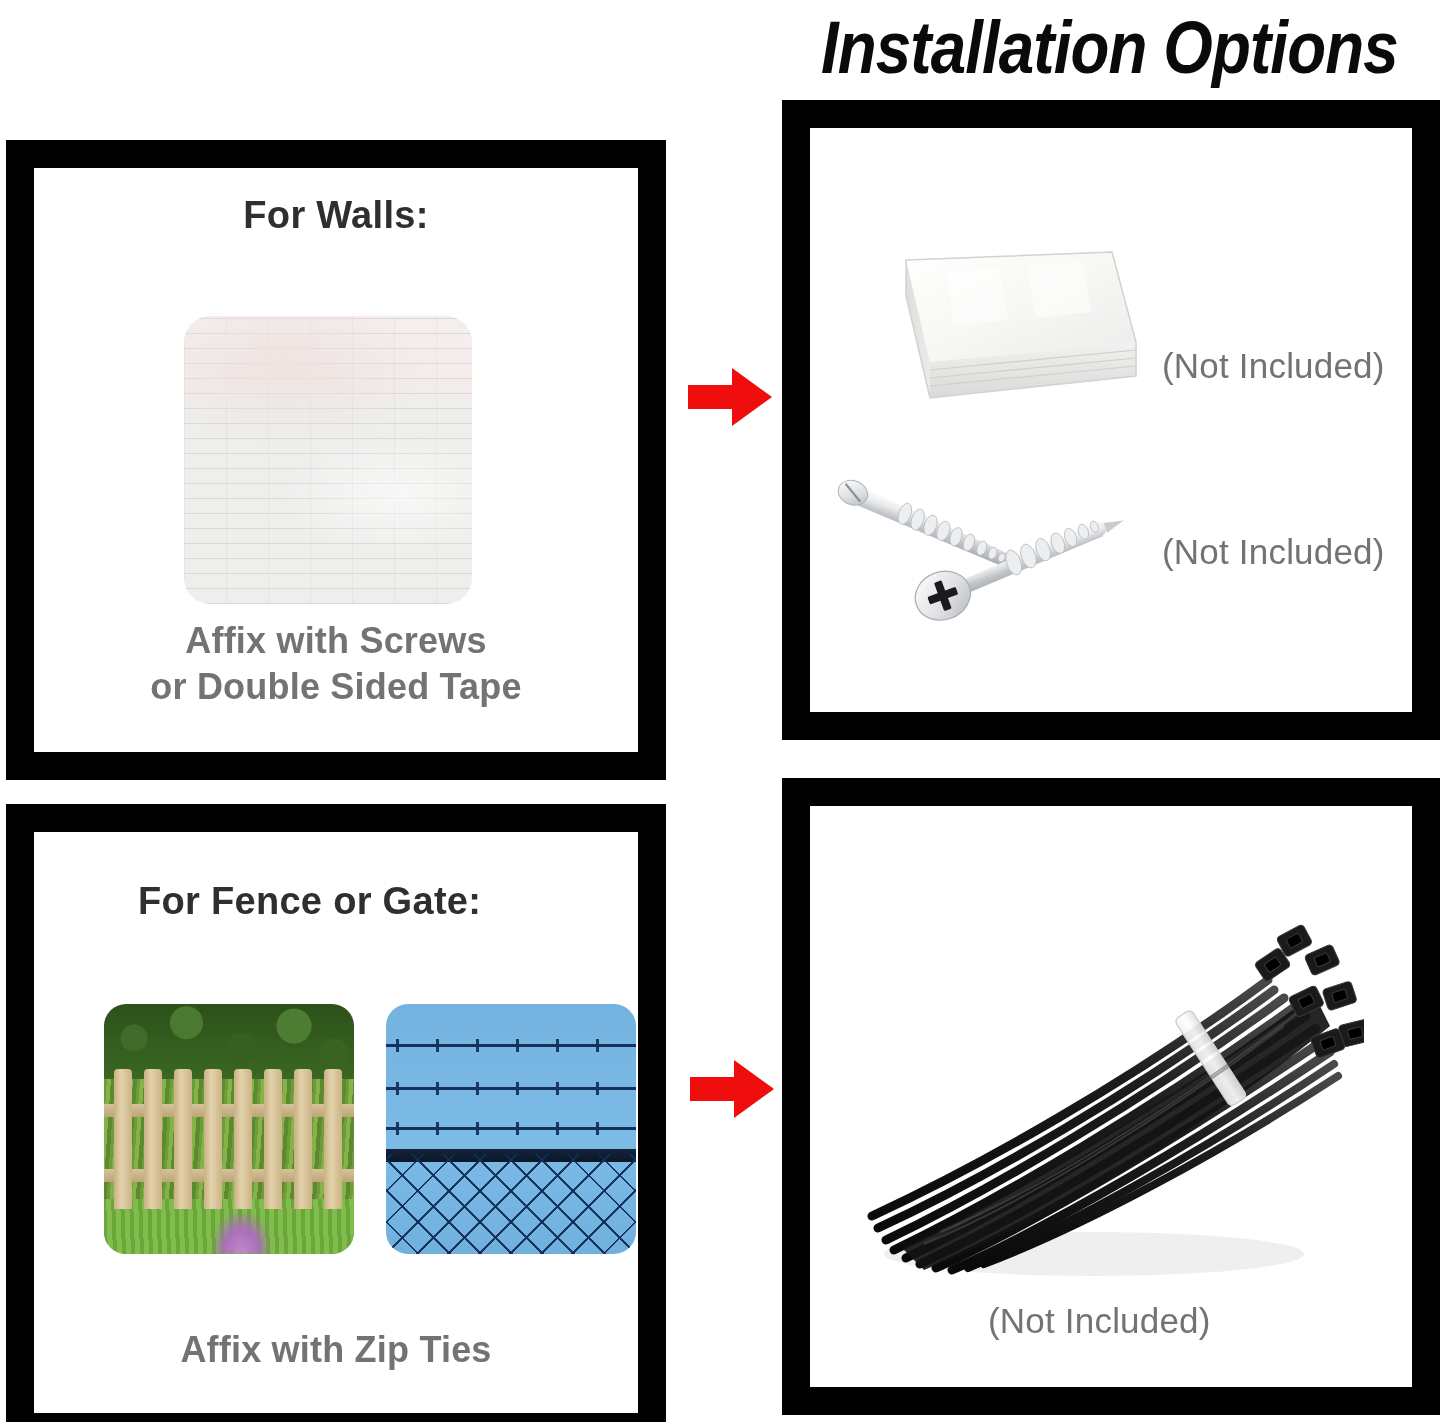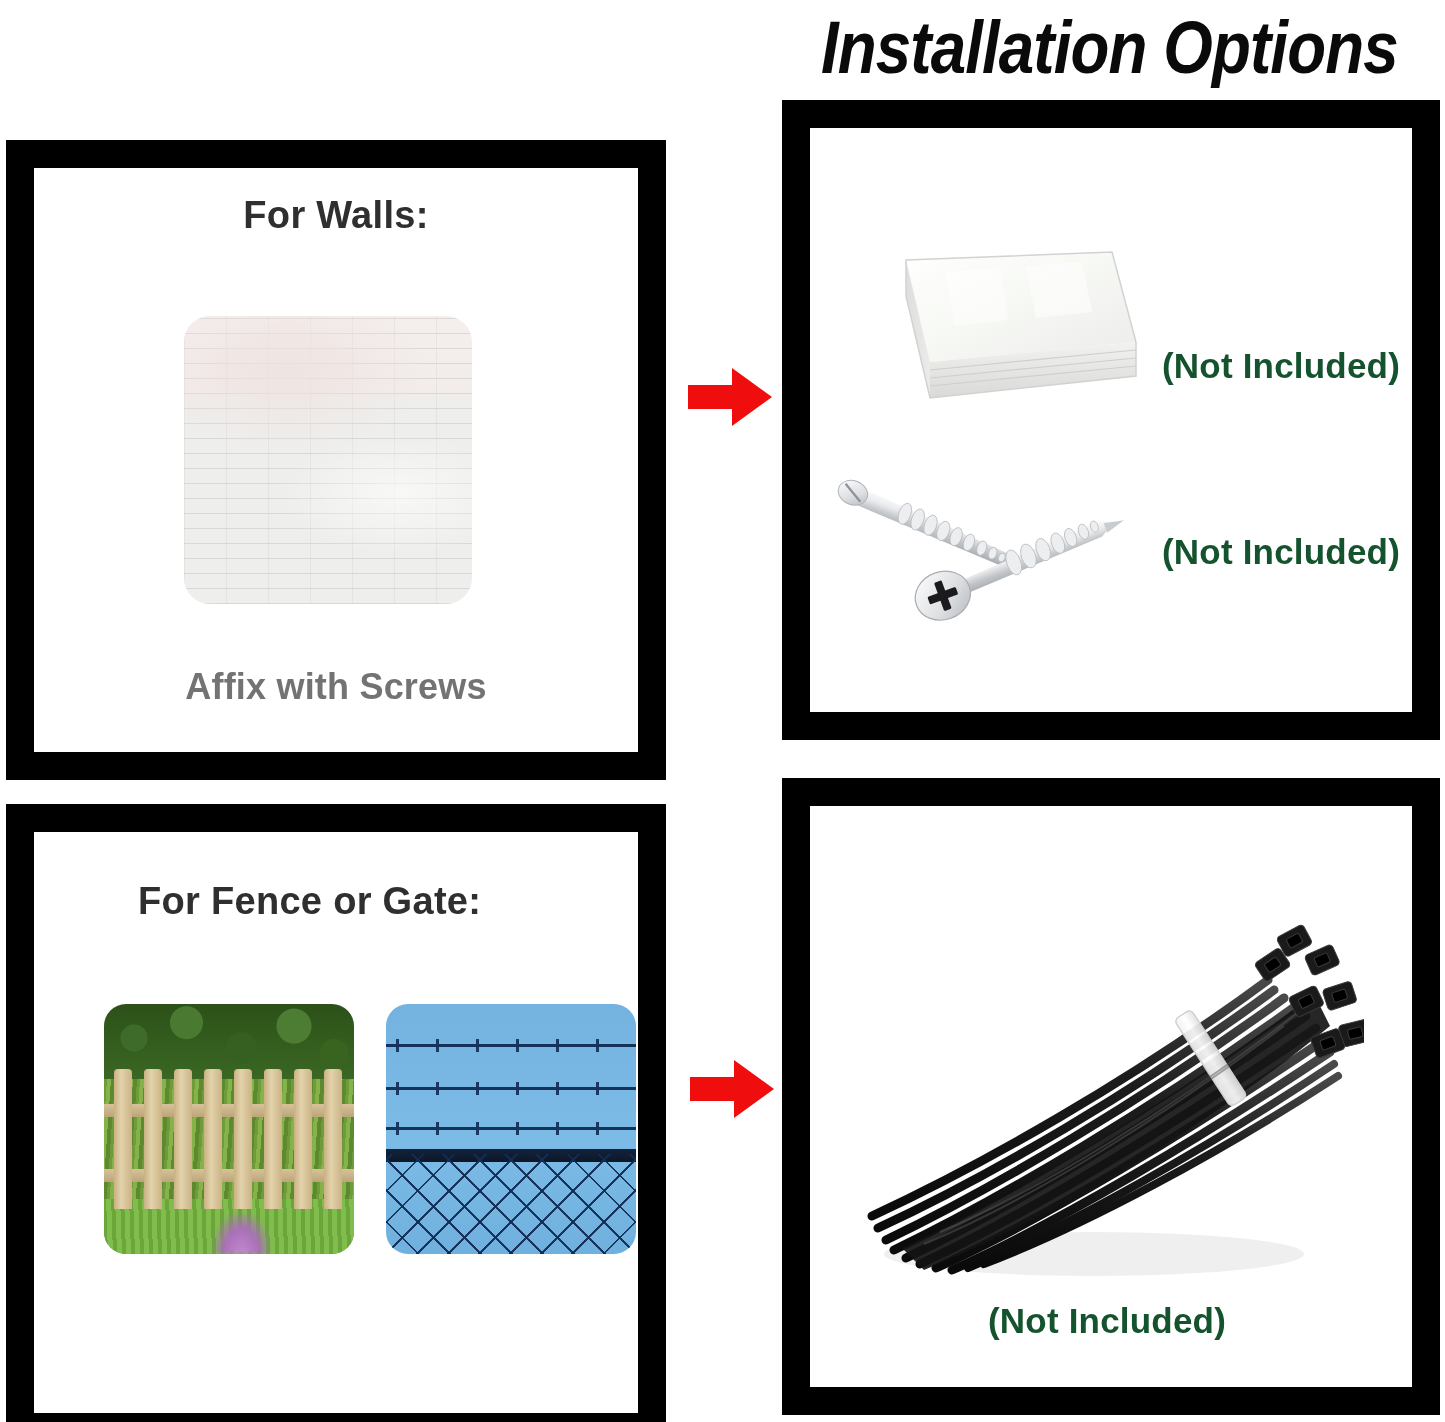--- a/index.html
+++ b/index.html
@@ -81,22 +81,22 @@
     color: #737373;
     letter-spacing: 0.2px;
     line-height: 1.28;
   }
   #walls-caption { bottom: 42px; }
   #fence-caption { bottom: 40px; }
 
   .not-included {
     position: absolute;
     font-size: 35px;
-    font-weight: bold;
-    color: #14532d;
+    font-weight: normal;
+    color: #737373;
     letter-spacing: 0.2px;
     white-space: nowrap;
   }
   #tape-not-included  { left: 352px; top: 218px; }
   #screw-not-included { left: 352px; top: 404px; }
   #ties-not-included  { left: 178px; bottom: 46px; }
 
   
   .red-arrow {
     position: absolute;
@@ -257,20 +257,21 @@
 </div>
 
 <div class="panel" id="panel-walls">
   <div class="panel-inner">
     <div class="panel-heading" id="walls-heading">For Walls:</div>
 
     <div id="wall-swatch"></div>
 
     <div class="caption" id="walls-caption">
       <div>Affix with Screws</div>
+      <div>or Double Sided Tape</div>
     </div>
   </div>
 </div>
 
 <div class="red-arrow" id="arrow-walls">
   <svg viewBox="0 0 84 62" width="84" height="62" aria-hidden="true">
     <polygon points="0,19 44,19 44,2 84,31 44,60 44,43 0,43" fill="#ef0d0d"></polygon>
   </svg>
 </div>
 
@@ -406,20 +407,21 @@
 
     <div class="fence-thumb" id="thumb-chain">
       <div class="sky"></div>
       <div class="barb" style="top:16%"></div>
       <div class="barb" style="top:33%"></div>
       <div class="barb" style="top:49%"></div>
       <div class="top-rail" style="top:58%"></div>
       <div class="mesh"></div>
     </div>
 
+    <div class="caption" id="fence-caption">Affix with Zip Ties</div>
   </div>
 </div>
 
 <div class="red-arrow" id="arrow-fence">
   <svg viewBox="0 0 84 62" width="84" height="62" aria-hidden="true">
     <polygon points="0,19 44,19 44,2 84,31 44,60 44,43 0,43" fill="#ef0d0d"></polygon>
   </svg>
 </div>
 
 <div class="panel" id="panel-fence-parts">

